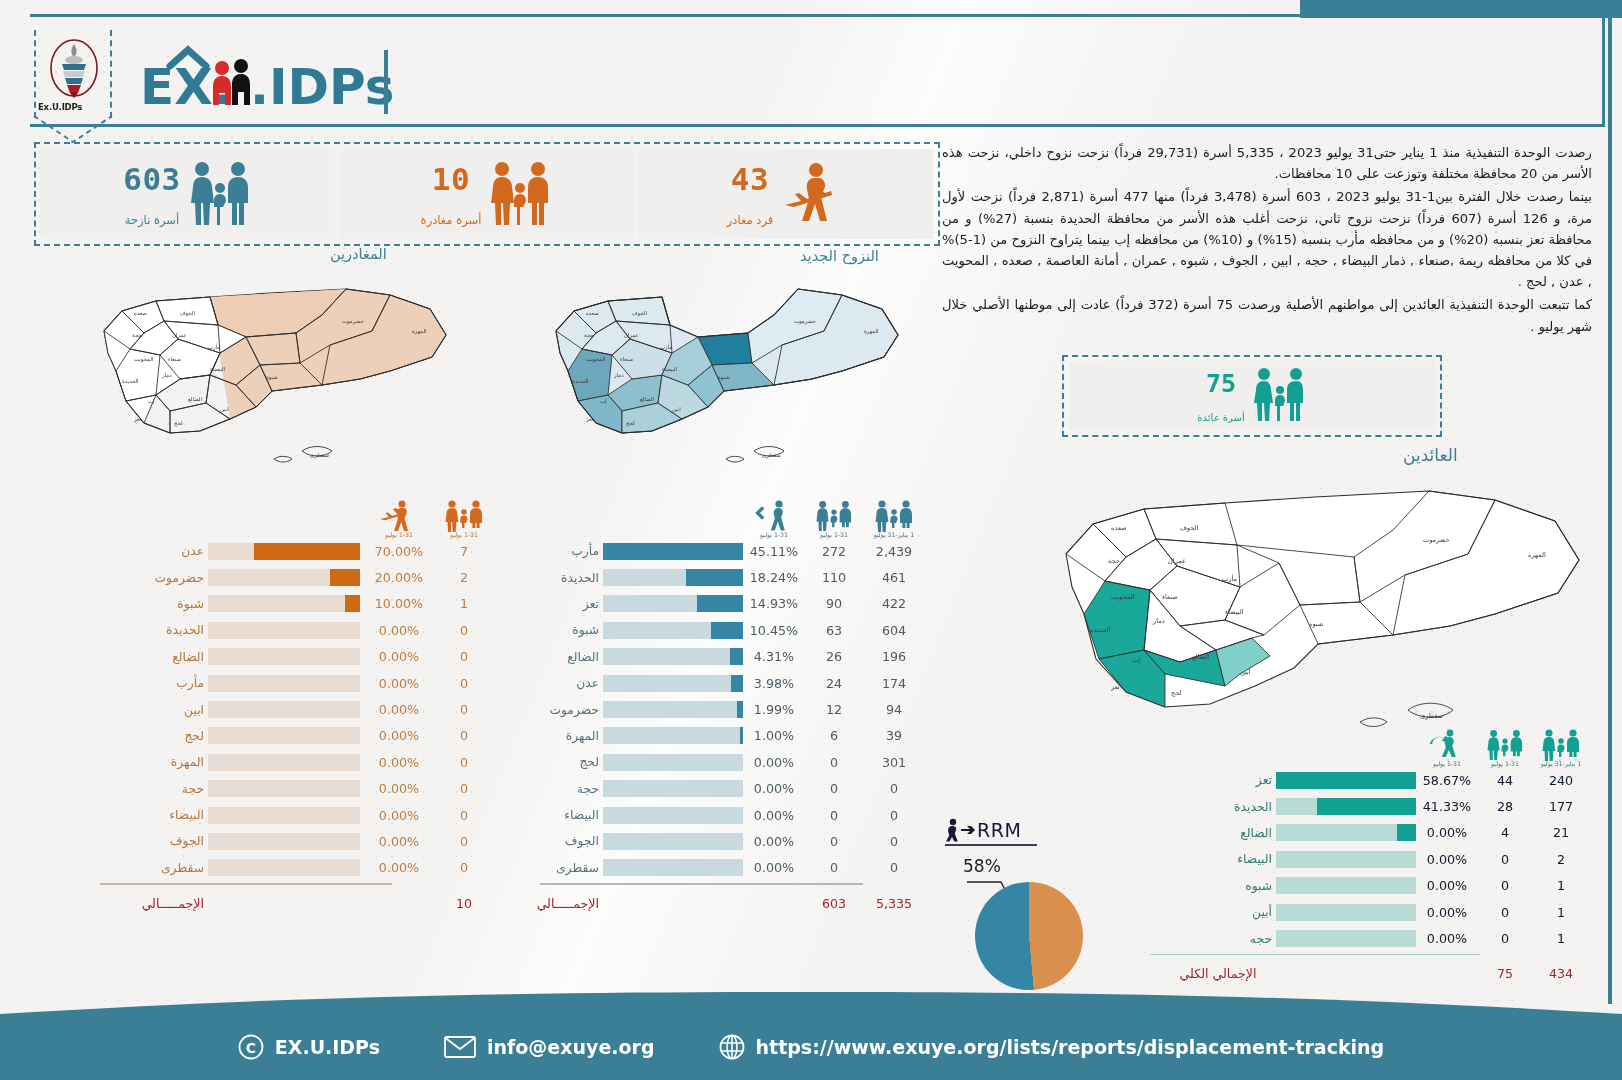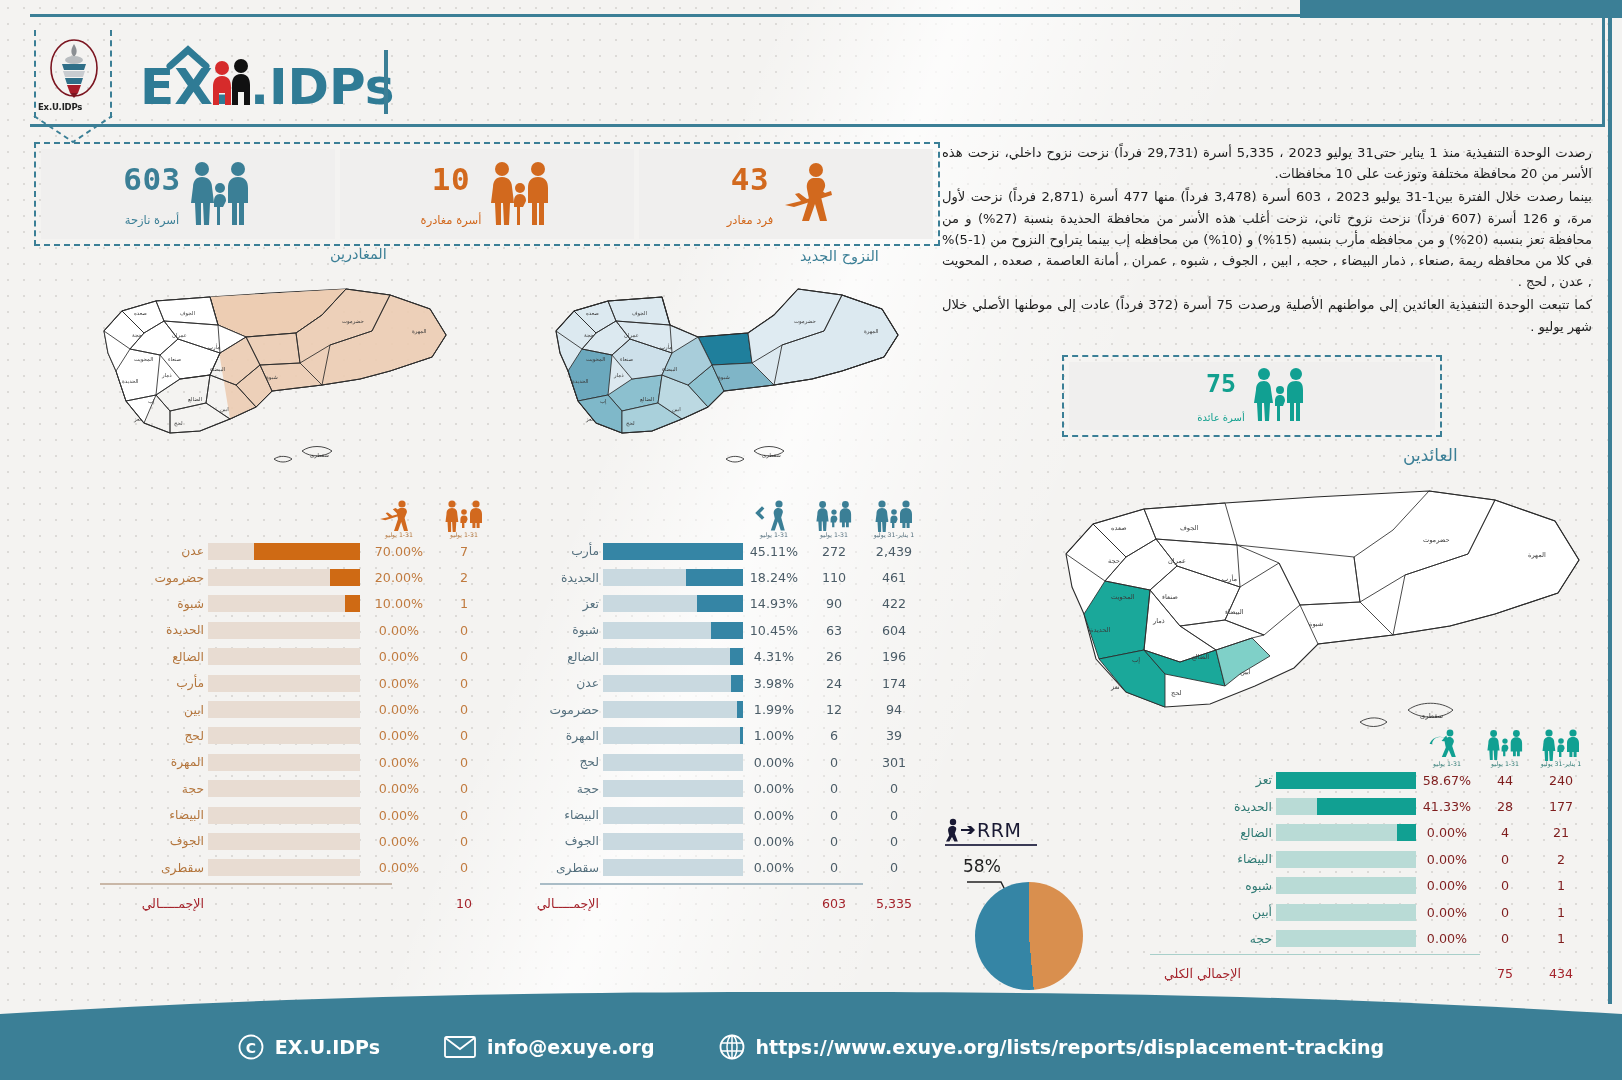--- a/index.html
+++ b/index.html
@@ -123,21 +123,21 @@
   .dep .barfill { background: #cf6a14; }
   .dep .lbl { color: #b4763d; }
   .dep .tot { color: #a4232b; font-size: 12.6px; }
   
   .newd .cell { color: #4a5b66; }
   .newd .bartrack { background: #c9d9e0; }
   .newd .barfill { background: #3585a5; }
   .newd .lbl { color: #55707e; }
   .newd .tot { color: #a4232b; font-size: 12.6px; }
   
-  .ret .cell { color: #7f1d1d; }
+  .ret .cell { color: #0f172a; }
   .ret .bartrack { background: #b9dbd6; }
   .ret .barfill { background: #11a092; }
   .ret .lbl { color: #2f7a74; }
   .ret .tot { color: #a4232b; font-size: 12.6px; }
 
   
   .rrm { position: absolute; left: 945px; top: 818px; }
   .rrm-hd { display:flex; align-items:center; gap: 2px; }
   .rrm-txt { font-size: 19px; color: #191933; letter-spacing: .5px; }
   .rrm-rule { width: 92px; height: 2px; background: #3a3a55; margin-top: 2px; }
@@ -883,21 +883,21 @@
       </div>
     </div>
   <div style="position:relative;height:4px">
     <div class="totline" style="left:0;right:110px;background:#a8cfca;top:2px"></div>
   </div>
   <div class="totrow">
     <div class="cell tot" style="width:58px">434</div>
     <div class="cell tot" style="width:54px">75</div>
     <div style="width:62px"></div>
     <div style="width:140px"></div>
-    <div class="tot" style="width:112px;text-align:left;padding-right:4px">الإجمالي الكلي</div>
+    <div class="tot" style="width:112px;text-align:center;padding-right:4px">الإجمالي الكلي</div>
   </div>
 </div>
 
 <div class="rrm">
   <div class="rrm-hd">
     <svg width="30" height="24" viewBox="0 0 30 24">
       <circle cx="8" cy="4" r="3.2" fill="#191933"></circle>
       <path d="M6.6 8 c-3 .6 -4 3 -3.4 5.6l1 4 -3.2 6h3.4l2.6-4.6 2.4 4.6h3.4l-3-8 1.4-4c.6-2.2 -1.6-4 -4.6-3.6z" fill="#191933"></path>
       <path d="M16 11 h9 l-3 -3 h4 l4 4 -4 4 h-4 l3-3 h-9z" fill="#191933"></path>
     </svg>

